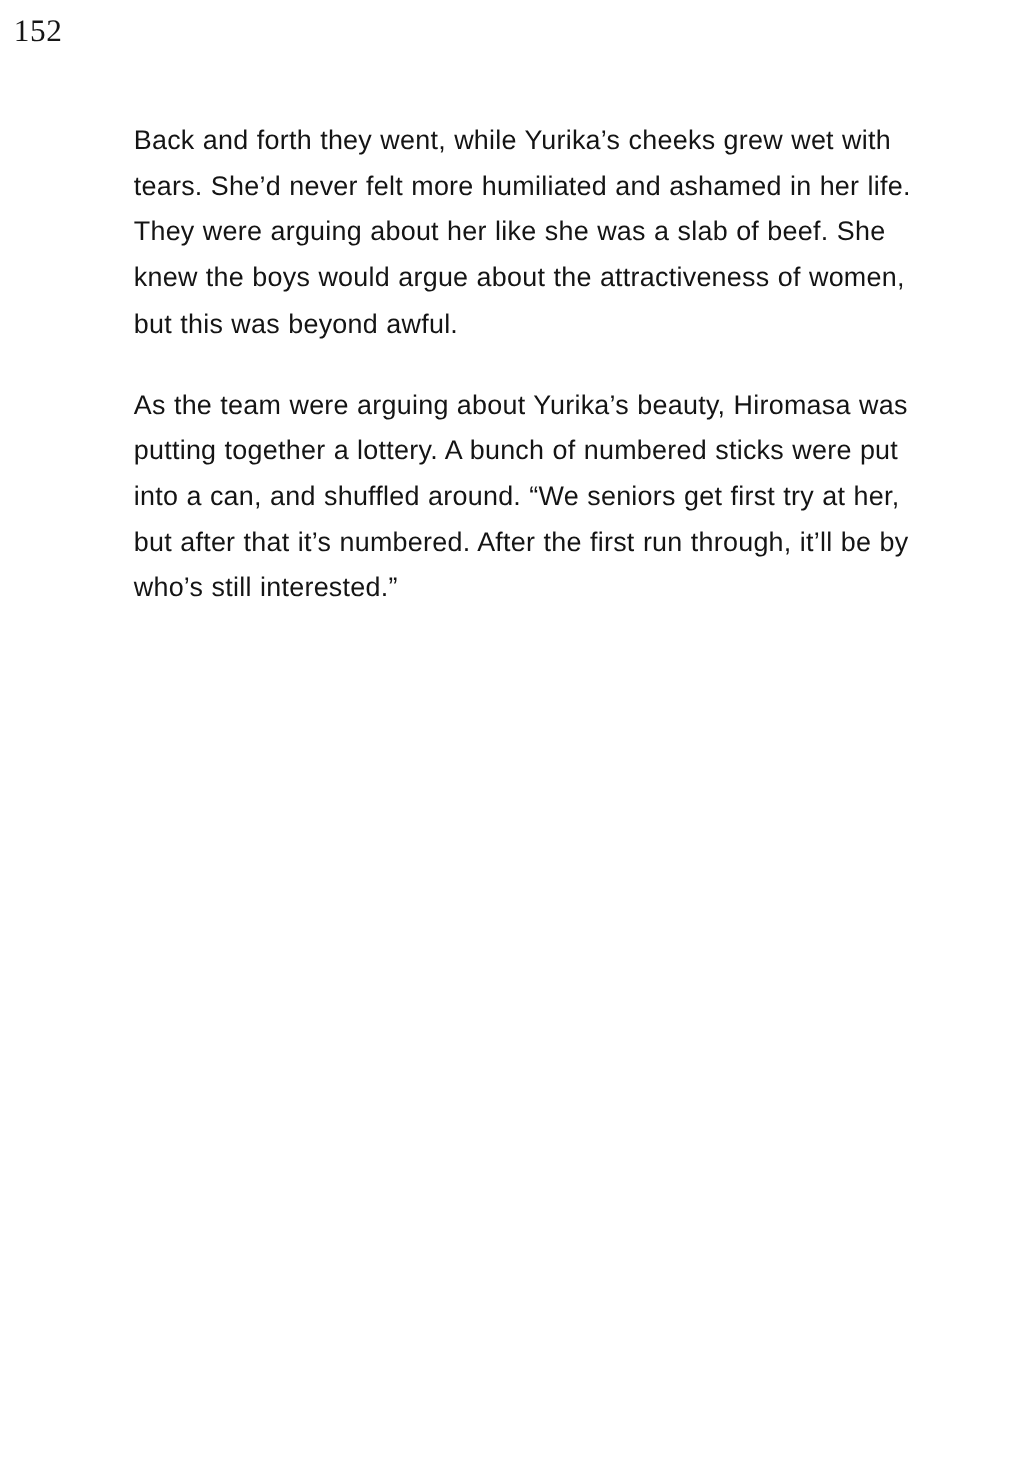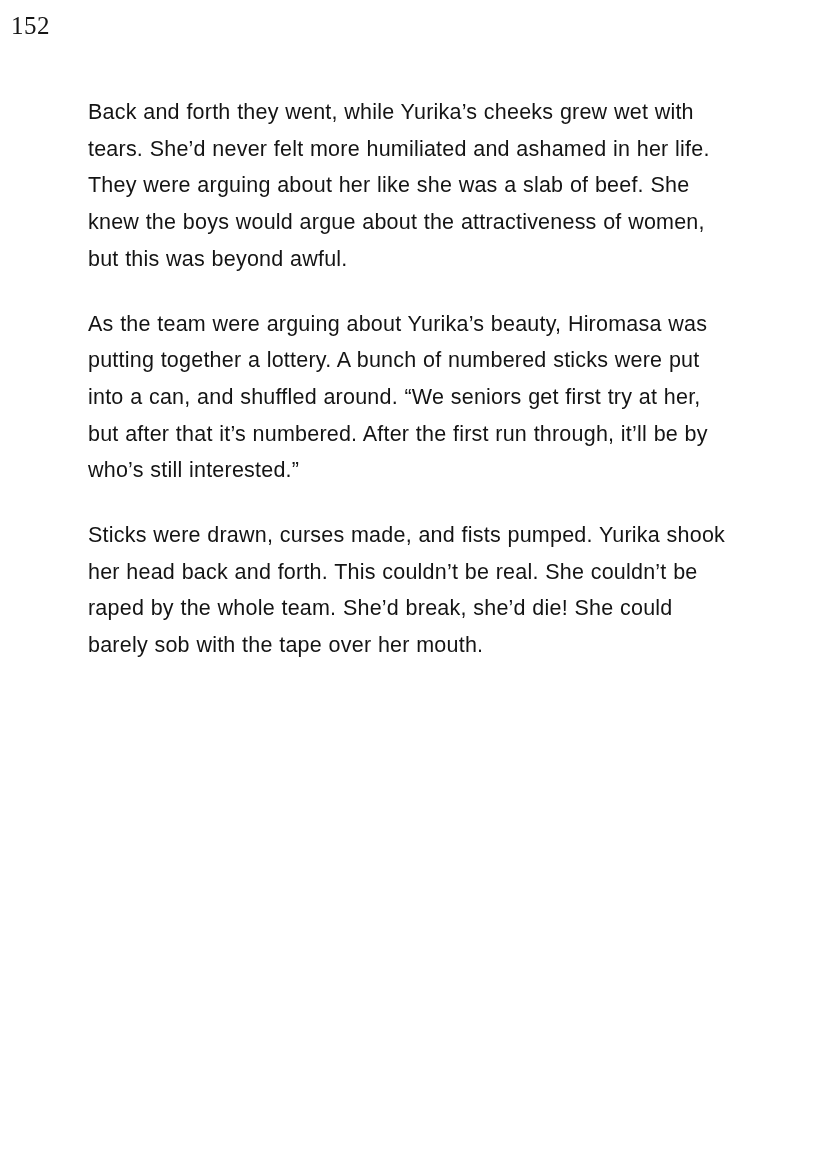--- a/index.html
+++ b/index.html
@@ -25,21 +25,21 @@
     top: 12px;
     left: 11px;
     font-family: "Liberation Serif", serif;
     font-size: 25px;
     color: #161616;
     letter-spacing: 0.5px;
   }
   .body-text {
     position: absolute;
     top: 94px;
-    left: 88px;
+    left: 107px;
     width: 640px;
   }
   .para {
     font-family: "Liberation Sans", sans-serif;
     font-size: 21.5px;
     line-height: 36.7px;
     color: #141414;
     margin: 0 0 28px 0;
     text-align: left;
     letter-spacing: 0.01em;
@@ -52,16 +52,15 @@
 </head>
 <body>
 
 <div class="page">
 
   <div class="page-number">152</div>
 
   <div class="body-text">
     <p class="para">Back and forth they went, while Yurika’s cheeks grew wet with tears. She’d never felt more humiliated and ashamed in her life. They were arguing about her like she was a slab of beef. She knew the boys would argue about the attractiveness of women, but this was beyond awful.</p>
     <p class="para">As the team were arguing about Yurika’s beauty, Hiromasa was putting together a lottery. A bunch of numbered sticks were put into a can, and shuffled around. “We seniors get first try at her, but after that it’s numbered. After the first run through, it’ll be by who’s still interested.”</p>
-    <p class="para">Sticks were drawn, curses made, and fists pumped. Yurika shook her head back and forth. This couldn’t be real. She couldn’t be raped by the whole team. She’d break, she’d die! She could barely sob with the tape over her mouth.</p>
   </div>
 
 </div>
 
 </body></html>

